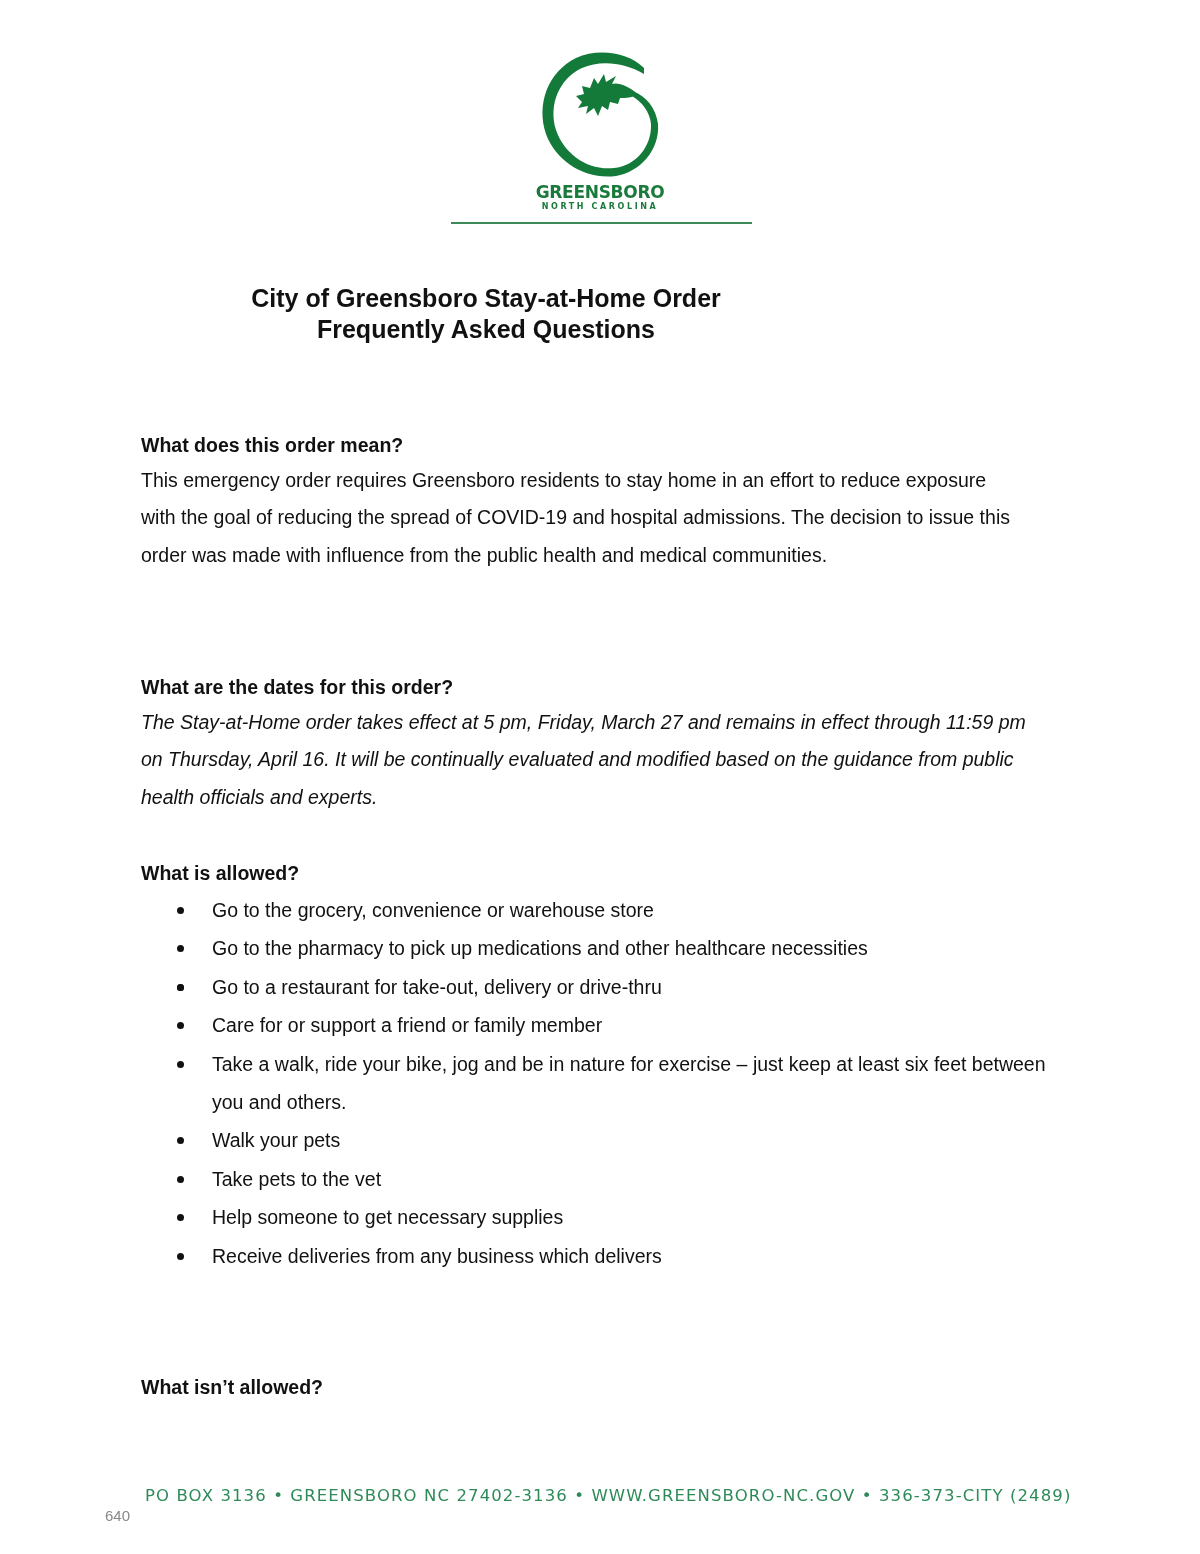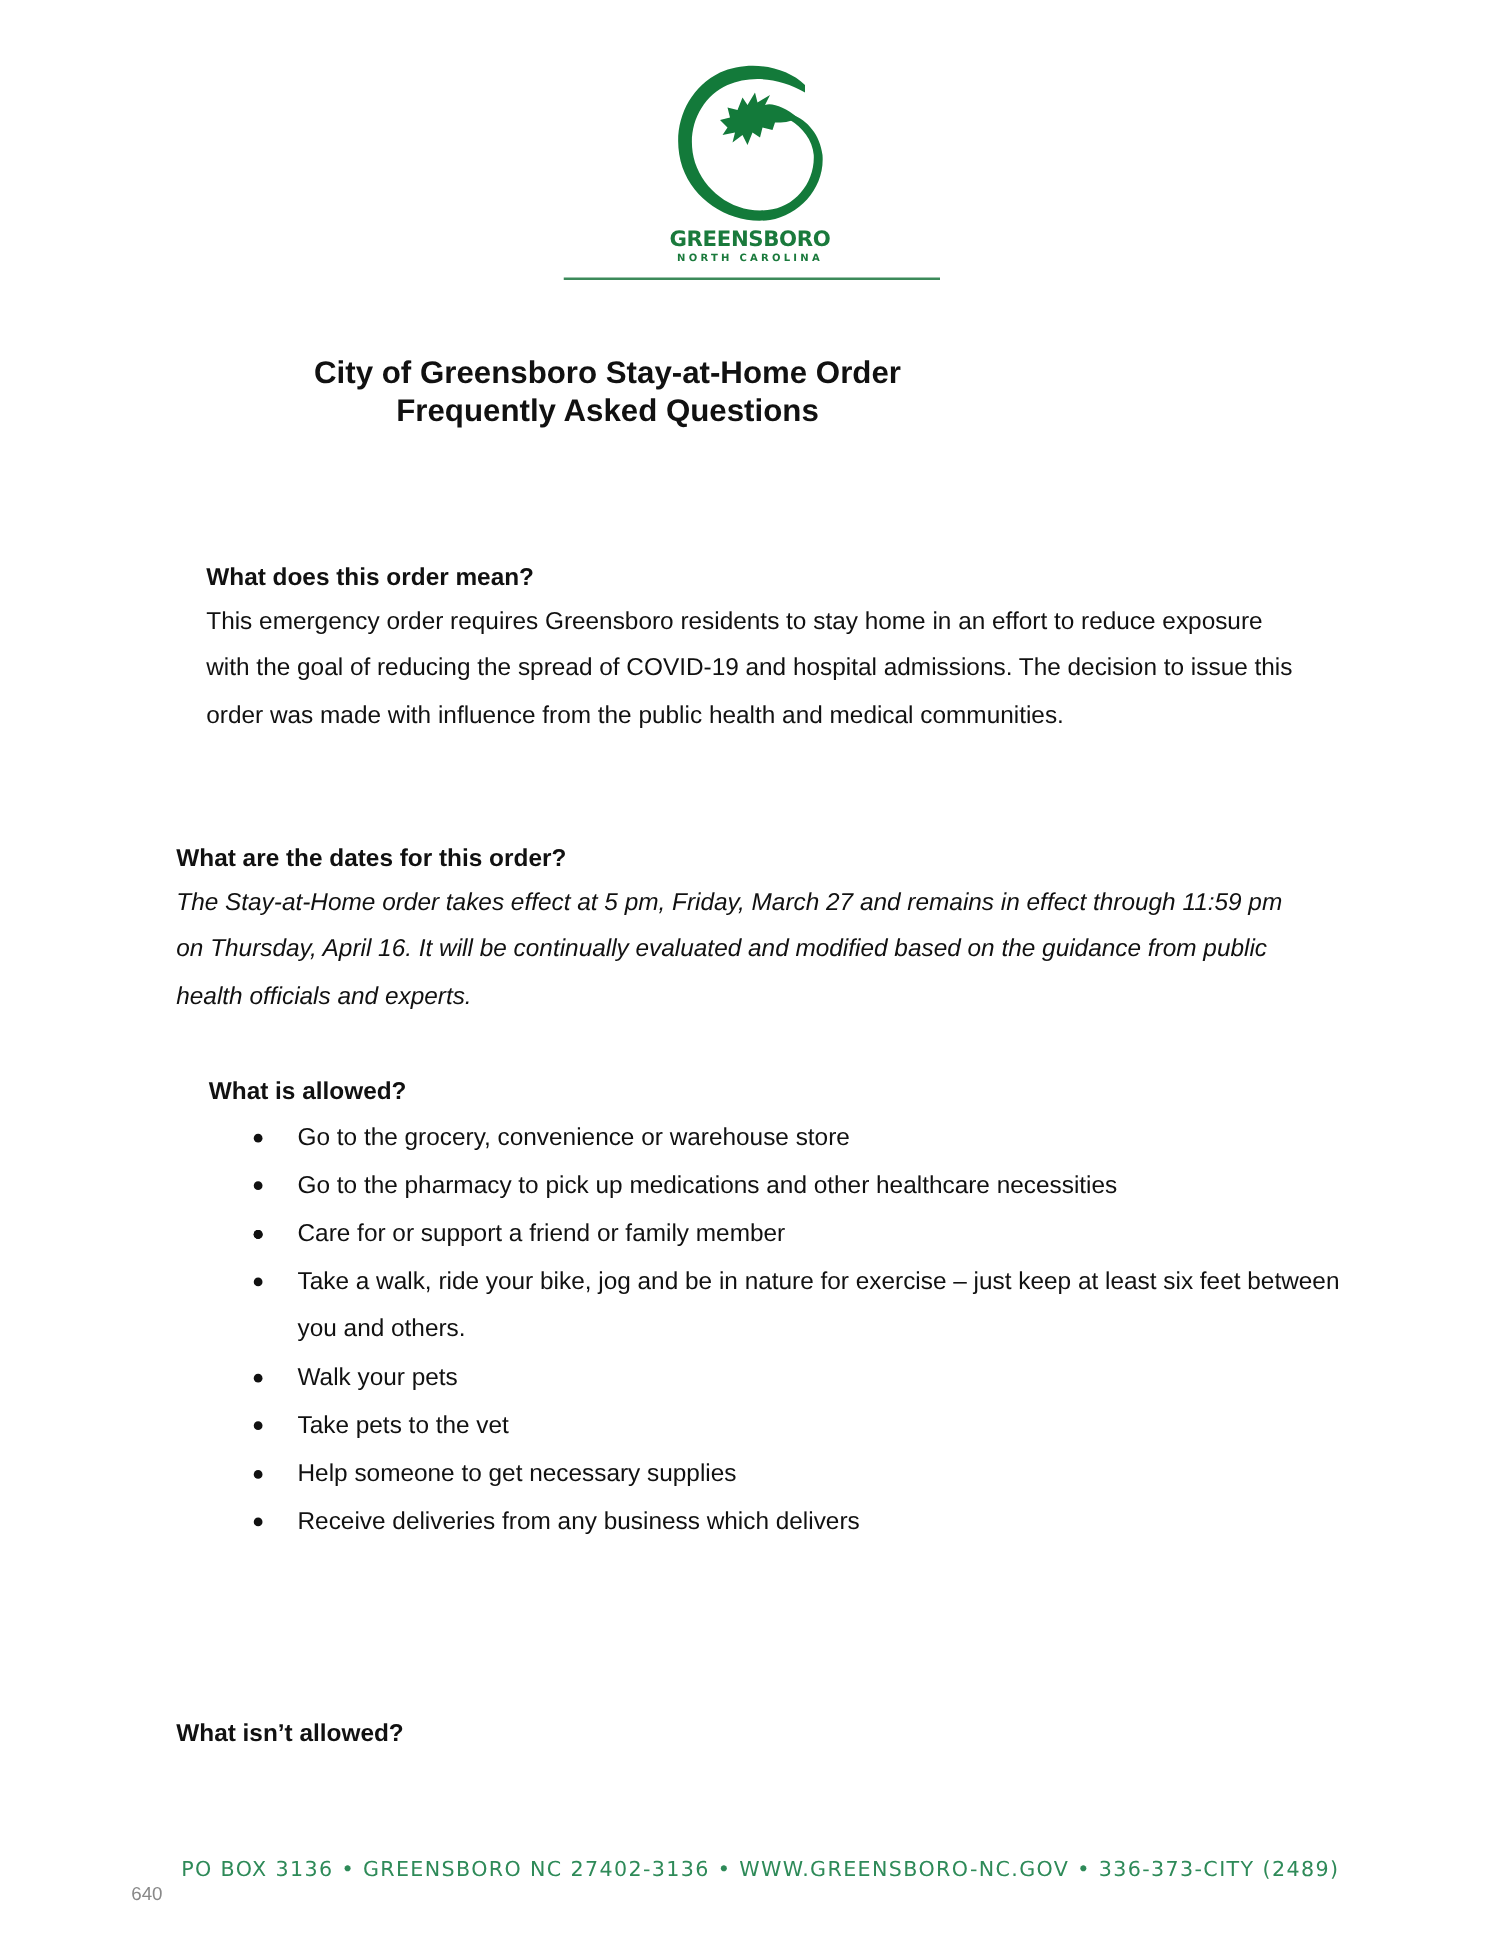--- a/index.html
+++ b/index.html
@@ -41,37 +41,37 @@
   <div class="logo-name">GREENSBORO</div>
   <div class="logo-sub">NORTH CAROLINA</div>
 </div>
 <div class="logo-rule"></div>
 
 <div class="title">
   <div>City of Greensboro Stay-at-Home Order</div>
   <div>Frequently Asked Questions</div>
 </div>
 
-<div class="section" style="top:449px;margin-left:24px;">
+<div class="section" style="top:432px;">
   <p class="q">What does this order mean?</p>
   <p class="a" style="width:870px;">This emergency order requires Greensboro residents to stay home in an effort to reduce exposure with the goal of reducing the spread of COVID-19 and hospital admissions. The decision to issue this order was made with influence from the public health and medical communities.</p>
 </div>
 
 <div class="section" style="top:674px;">
   <p class="q">What are the dates for this order?</p>
   <p class="a" style="width:900px;font-style:italic;">The Stay-at-Home order takes effect at 5 pm, Friday, March 27 and remains in effect through 11:59 pm on Thursday, April 16. It will be continually evaluated and modified based on the guidance from public health officials and experts.</p>
 </div>
 
-<div class="section" style="top:860px;margin-left:26px;">
+<div class="section" style="top:860px;">
   <p class="q">What is allowed?</p>
   <ul class="bullets">
     <li><span class="dot"></span><span>Go to the grocery, convenience or warehouse store</span></li>
     <li><span class="dot"></span><span>Go to the pharmacy to pick up medications and other healthcare necessities</span></li>
     <li><span class="dot"></span></li>
-    <li><span class="dot"></span></li>
+    <li><span class="dot"></span><span>Go to a restaurant for take-out, delivery or drive-thru</span></li>
     <li><span class="dot"></span><span>Care for or support a friend or family member</span></li>
     <li><span class="dot"></span><span>Take a walk, ride your bike, jog and be in nature for exercise – just keep at least six feet between you and others.</span></li>
     <li><span class="dot"></span><span>Walk your pets</span></li>
     <li><span class="dot"></span><span>Take pets to the vet</span></li>
     <li><span class="dot"></span><span>Help someone to get necessary supplies</span></li>
     <li><span class="dot"></span><span>Receive deliveries from any business which delivers</span></li>
   </ul>
 </div>
 
 <div class="section" style="top:1374px;">

